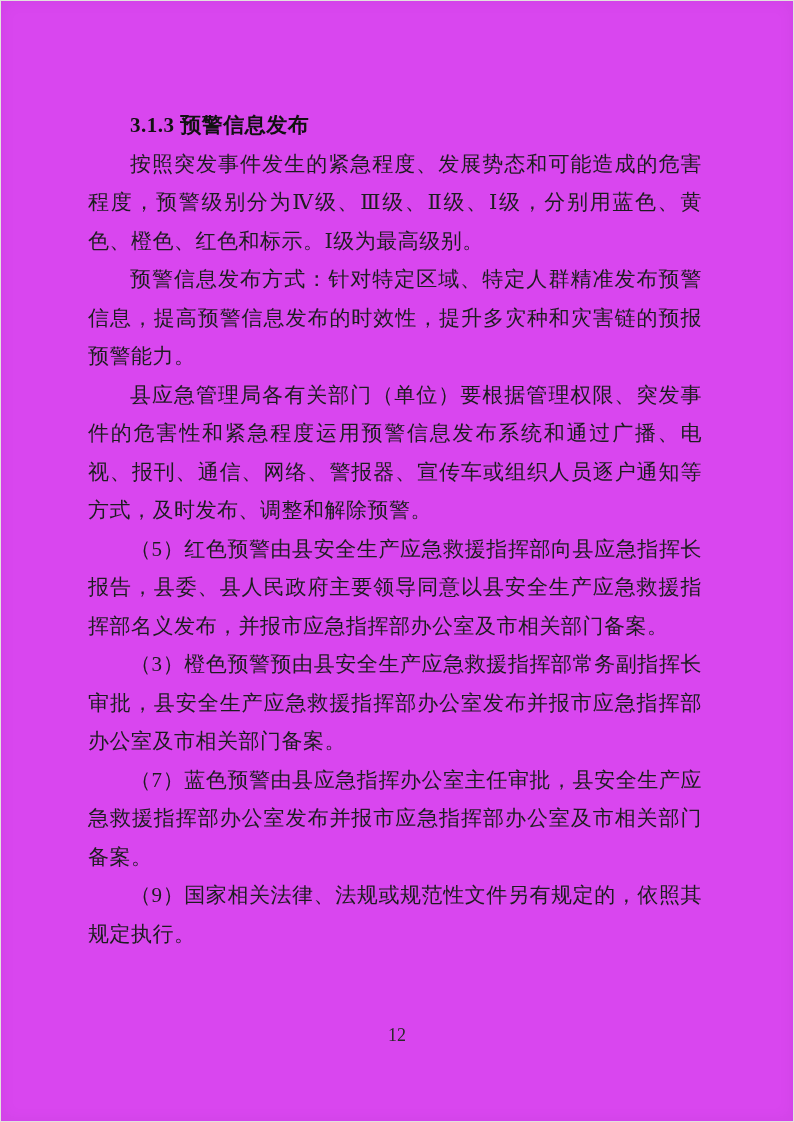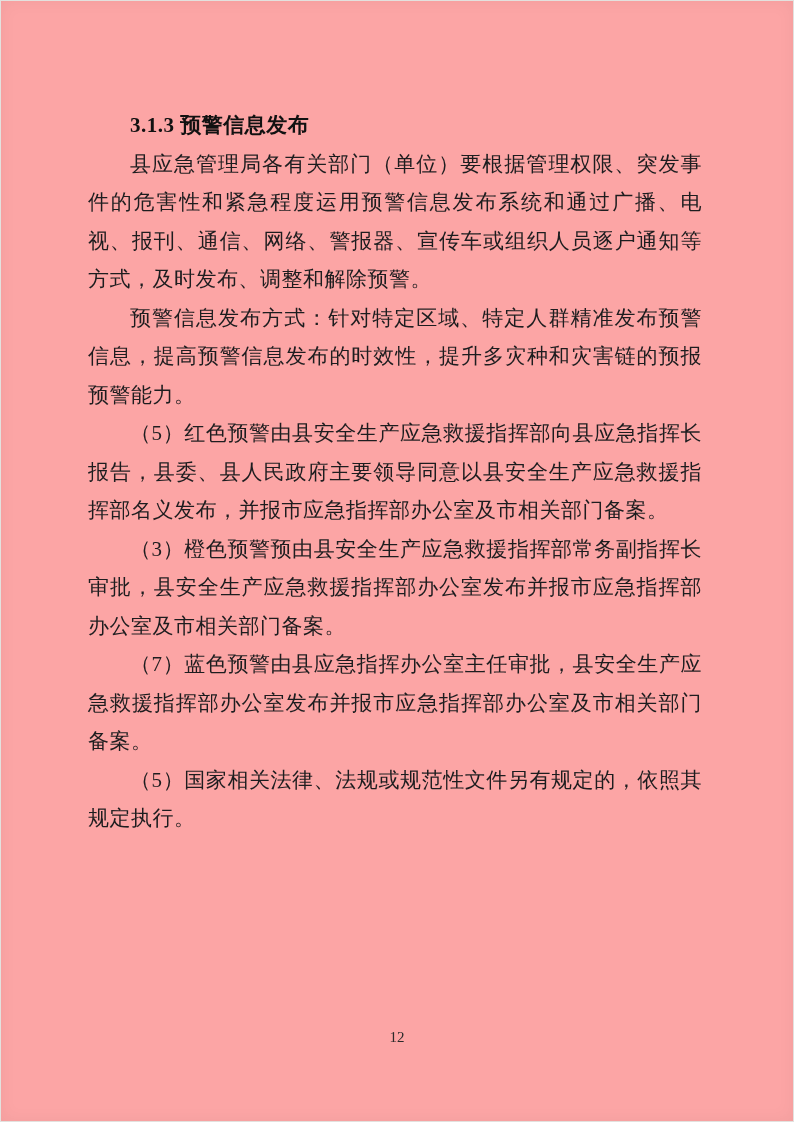--- a/index.html
+++ b/index.html
@@ -8,21 +8,21 @@
     width: 794px;
     height: 1122px;
     background: #f4f3f1;
     font-family: "Liberation Serif", "DejaVu Serif", serif;
   }
 
   .page {
     position: relative;
     width: 794px;
     height: 1122px;
-    background: #fca5a5;
+    background: #d946ef;
     box-shadow: inset 0 0 0 1px #e3e1de, inset 0 0 18px rgba(0,0,0,0.05);
     overflow: hidden;
   }
 
   .content {
     position: absolute;
     top: 106px;
     left: 88px;
     right: 92px;
     color: #1d1d1f;
@@ -42,32 +42,33 @@
   .para {
     text-indent: 2em;
   }
 
   .page-number {
     position: absolute;
     bottom: 76px;
     left: 0;
     right: 0;
     text-align: center;
-    font-size: 15px;
+    font-size: 18px;
     color: #2a2a2a;
     font-family: "Liberation Serif", "DejaVu Serif", serif;
   }
 </style>
 </head>
 <body>
 
 <div class="page">
   <div class="content">
     <h3 class="heading">3.1.3 预警信息发布</h3>
+    <p class="para">按照突发事件发生的紧急程度、发展势态和可能造成的危害程度，预警级别分为Ⅳ级、Ⅲ级、Ⅱ级、Ⅰ级，分别用蓝色、黄色、橙色、红色和标示。Ⅰ级为最高级别。</p>
+    <p class="para">预警信息发布方式：针对特定区域、特定人群精准发布预警信息，提高预警信息发布的时效性，提升多灾种和灾害链的预报预警能力。</p>
     <p class="para">县应急管理局各有关部门（单位）要根据管理权限、突发事件的危害性和紧急程度运用预警信息发布系统和通过广播、电视、报刊、通信、网络、警报器、宣传车或组织人员逐户通知等方式，及时发布、调整和解除预警。</p>
-    <p class="para">预警信息发布方式：针对特定区域、特定人群精准发布预警信息，提高预警信息发布的时效性，提升多灾种和灾害链的预报预警能力。</p>
     <p class="para">（5）红色预警由县安全生产应急救援指挥部向县应急指挥长报告，县委、县人民政府主要领导同意以县安全生产应急救援指挥部名义发布，并报市应急指挥部办公室及市相关部门备案。</p>
     <p class="para">（3）橙色预警预由县安全生产应急救援指挥部常务副指挥长审批，县安全生产应急救援指挥部办公室发布并报市应急指挥部办公室及市相关部门备案。</p>
     <p class="para">（7）蓝色预警由县应急指挥办公室主任审批，县安全生产应急救援指挥部办公室发布并报市应急指挥部办公室及市相关部门备案。</p>
-    <p class="para">（5）国家相关法律、法规或规范性文件另有规定的，依照其规定执行。</p>
+    <p class="para">（9）国家相关法律、法规或规范性文件另有规定的，依照其规定执行。</p>
   </div>
   <div class="page-number">12</div>
 </div>
 
 </body></html>

